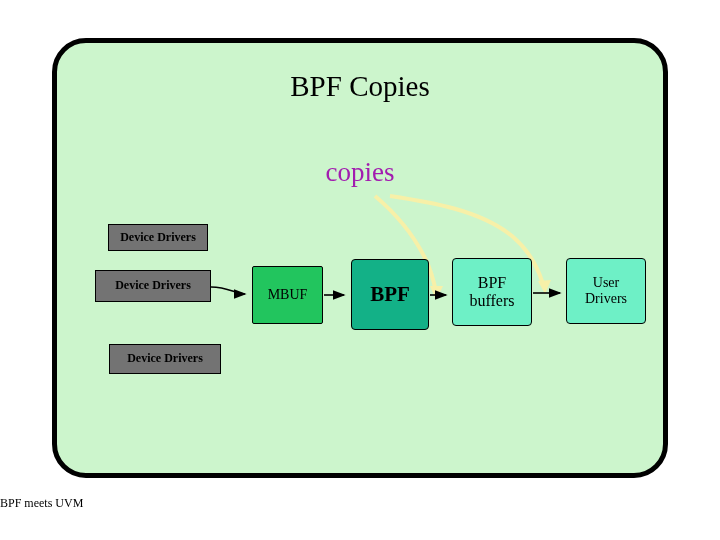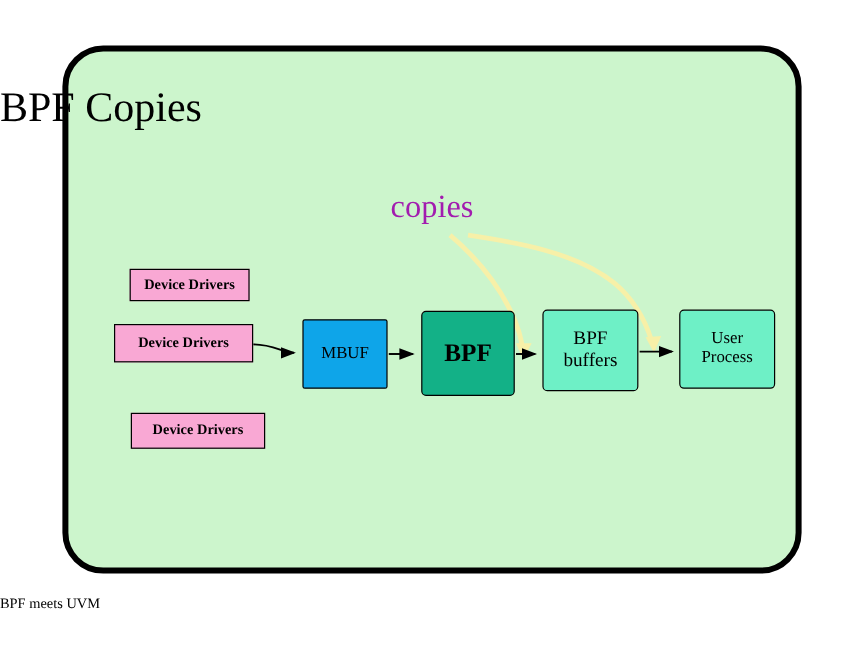--- a/index.html
+++ b/index.html
@@ -33,21 +33,22 @@
     border: 5px solid #000000;
     border-radius: 34px;
     box-sizing: border-box;
   }
 
   #title {
     position: absolute;
     left: 0;
     top: 70px;
     width: 720px;
-    font-size: 35px;
+    text-align: center;
+    font-size: 29px;
     color: #000000;
     font-family: "Liberation Serif", serif;
   }
 
   #subtitle {
     position: absolute;
     left: 0;
     top: 157px;
     width: 720px;
     text-align: center;
@@ -61,37 +62,37 @@
     box-sizing: border-box;
     border: 1px solid #000000;
     display: flex;
     align-items: center;
     justify-content: center;
     text-align: center;
     line-height: 1.15;
   }
 
   .drv {
-    background: #f9a8d4;
+    background: #737373;
     font-family: "Liberation Serif", serif;
     font-weight: bold;
     font-size: 12px;
     color: #000000;
   }
 
   #drv1 { left: 108px; top: 224px; width: 100px; height: 27px; }
   #drv2 { left: 95px; top: 270px; width: 116px; height: 32px; }
   #drv3 { left: 109px; top: 344px; width: 112px; height: 30px; }
 
   #mbuf {
     left: 252px;
     top: 266px;
     width: 71px;
     height: 58px;
-    background: #0ea5e9;
+    background: #22c55e;
     font-size: 14px;
     color: #000000;
     font-family: "Liberation Serif", serif;
     border-radius: 2px;
   }
 
   #bpf {
     left: 351px;
     top: 259px;
     width: 78px;
@@ -192,19 +193,19 @@
   <div class="node" id="bpfbuf">
     <span>
       <span>BPF</span><br>
       <span>buffers</span>
     </span>
   </div>
 
   <div class="node" id="userproc">
     <span>
       <span>User</span><br>
-      <span>Process</span>
+      <span>Drivers</span>
     </span>
   </div>
 
   <div id="footer">BPF meets UVM</div>
 
 </div>
 
 </body></html>

